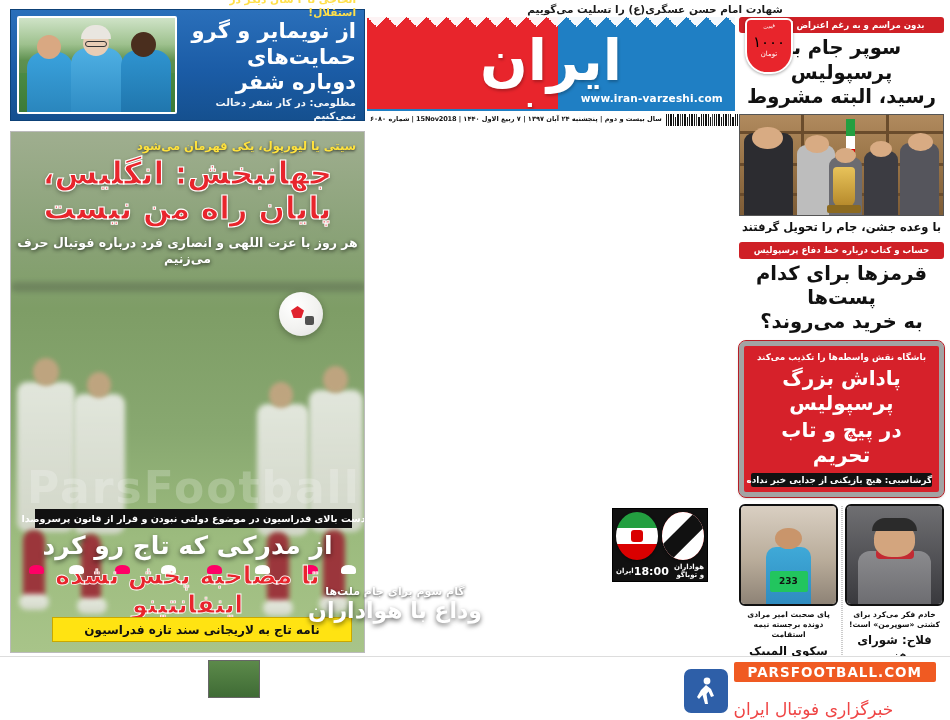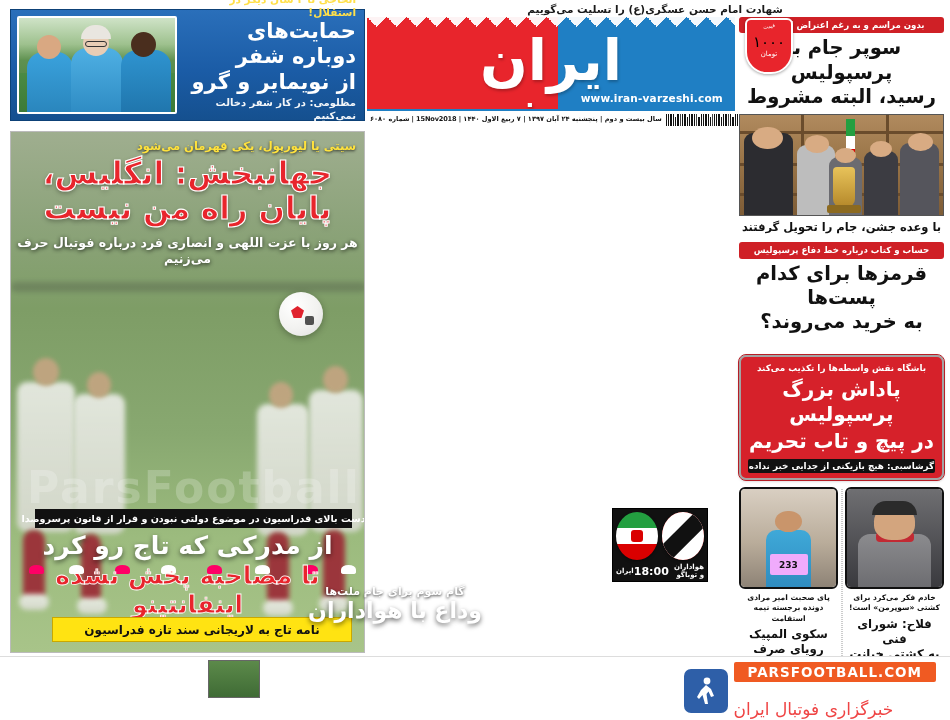--- a/index.html
+++ b/index.html
@@ -247,21 +247,21 @@
   .room{position:absolute;inset:0;background:linear-gradient(180deg,#b08a5e 0%,#9a7548 45%,#7d5c36 100%);}
   .shelf{position:absolute;left:0;right:0;height:3px;background:#6a4c2c;}
   .shelf-v{position:absolute;top:0;bottom:0;width:3px;background:#6a4c2c;}
   .person{position:absolute;bottom:0;border-radius:9px 9px 0 0;}
   .pface{position:absolute;border-radius:50%;background:#d8ab83;}
   .trophy{position:absolute;left:46%;bottom:8px;width:22px;height:40px;background:linear-gradient(180deg,#e8c35a,#b5882a);border-radius:4px 4px 8px 8px;}
   .trophy:after{content:'';position:absolute;left:-6px;bottom:-6px;width:34px;height:8px;background:#8c6a20;border-radius:2px;}
   .iranflag-s{position:absolute;left:52%;top:4px;width:9px;height:46px;background:linear-gradient(180deg,#239f40 0 38%,#fff 38% 66%,#da0000 66% 100%);}
 
   .big-red-box{
-    margin-top:20px; background:#d6212a; border:2px solid #a3a3a3;
+    margin-top:6px; background:#d6212a; border:5px solid #a3a3a3;
     outline:1px solid #b71d25; border-radius:7px; padding:6px 7px 5px;
     box-shadow:0 1px 3px rgba(0,0,0,.25);
   }
   .brb-top{ font-size:8.8px; font-weight:bold; color:#fff; text-align:center; line-height:1.25; }
   .brb-head{ font-size:20px; font-weight:bold; color:#fff; text-align:center; line-height:1.24; margin-top:3px; letter-spacing:-0.6px;}
   .brb-bottom{
     margin-top:5px; background:#111; color:#fff; font-size:8.8px; font-weight:bold;
     text-align:center; padding:2px 0; border-radius:2px; white-space:nowrap;
   }
 
@@ -270,21 +270,21 @@
     content:''; position:absolute; left:50%; top:2px; bottom:2px; width:0;
     border-left:1.5px dotted #999; transform:translateX(-50%);
   }
   .cell{ flex:1; display:flex; flex-direction:column; }
   .cell-photo{
     height:102px; border:2px solid #111; border-radius:6px; overflow:hidden; position:relative;
   }
   .runner-bg{position:absolute;inset:0;background:linear-gradient(180deg,#d9cfc2 0%,#b9ac9a 55%,#8e8376 100%);}
   .runner-body{position:absolute;left:26%;bottom:0;width:48%;height:58%;background:linear-gradient(180deg,#3fa9d8,#2f8cc0);border-radius:10px 10px 0 0;}
   .runner-head{position:absolute;left:36%;bottom:56%;width:28%;height:22%;background:#c9956b;border-radius:50%;}
-  .runner-bib{position:absolute;left:30%;bottom:12%;width:40%;height:22%;background:#f0abfc;border-radius:2px;display:flex;align-items:center;justify-content:center;font-size:9px;font-weight:bold;color:#111;direction:ltr;}
+  .runner-bib{position:absolute;left:30%;bottom:12%;width:40%;height:22%;background:#22c55e;border-radius:2px;display:flex;align-items:center;justify-content:center;font-size:9px;font-weight:bold;color:#111;direction:ltr;}
   .coach-bg{position:absolute;inset:0;background:linear-gradient(180deg,#6f6f72 0%,#4e4e52 60%,#3a3a3e 100%);}
   .coach-body{position:absolute;left:12%;bottom:0;width:76%;height:54%;background:linear-gradient(180deg,#8b8b8e,#6d6d71);border-radius:12px 12px 0 0;}
   .coach-collar{position:absolute;left:30%;bottom:46%;width:40%;height:10%;background:#c22a33;border-radius:4px;}
   .coach-head{position:absolute;left:28%;bottom:48%;width:44%;height:36%;background:#d3a57e;border-radius:46% 46% 42% 42%;}
   .coach-hair{position:absolute;left:26%;bottom:74%;width:48%;height:14%;background:#2b2b2b;border-radius:14px 14px 0 0;}
   .cell-cap{ font-size:7.6px; font-weight:bold; color:#111; text-align:center; line-height:1.35; margin-top:4px; }
   .cell-head{ font-size:11.8px; font-weight:bold; color:#111; text-align:center; line-height:1.3; margin-top:3px; letter-spacing:-0.3px;}
 
   
   .footer{
@@ -325,22 +325,22 @@
         <div class="p-body pb3"></div>
       <div class="pb-head ph1"></div>
       <div class="pb-head ph2">
           <div class="hair"></div>
           <div class="glass"></div>
         </div>
       <div class="pb-head ph3"></div>
     </div>
     <div class="promo-text">
       <div class="promo-kicker">الحاجی تا ۳ سال دیگر در استقلال!</div>
+      <div class="promo-h1">از نویمایر و گرو</div>
       <div class="promo-h1">حمایت‌های دوباره شفر</div>
-      <div class="promo-h1">از نویمایر و گرو</div>
       <div class="promo-sub">مظلومی: در کار شفر دخالت نمی‌کنیم</div>
       <div class="promo-sub">اما کادر فنی باید تقویت شود!</div>
     </div>
   </div>
 
   <div class="masthead">
     <div class="zig"></div>
     <div class="logo-fa">ایران ورزشی</div>
     <div class="site">www.iran-varzeshi.com</div>
   </div>

